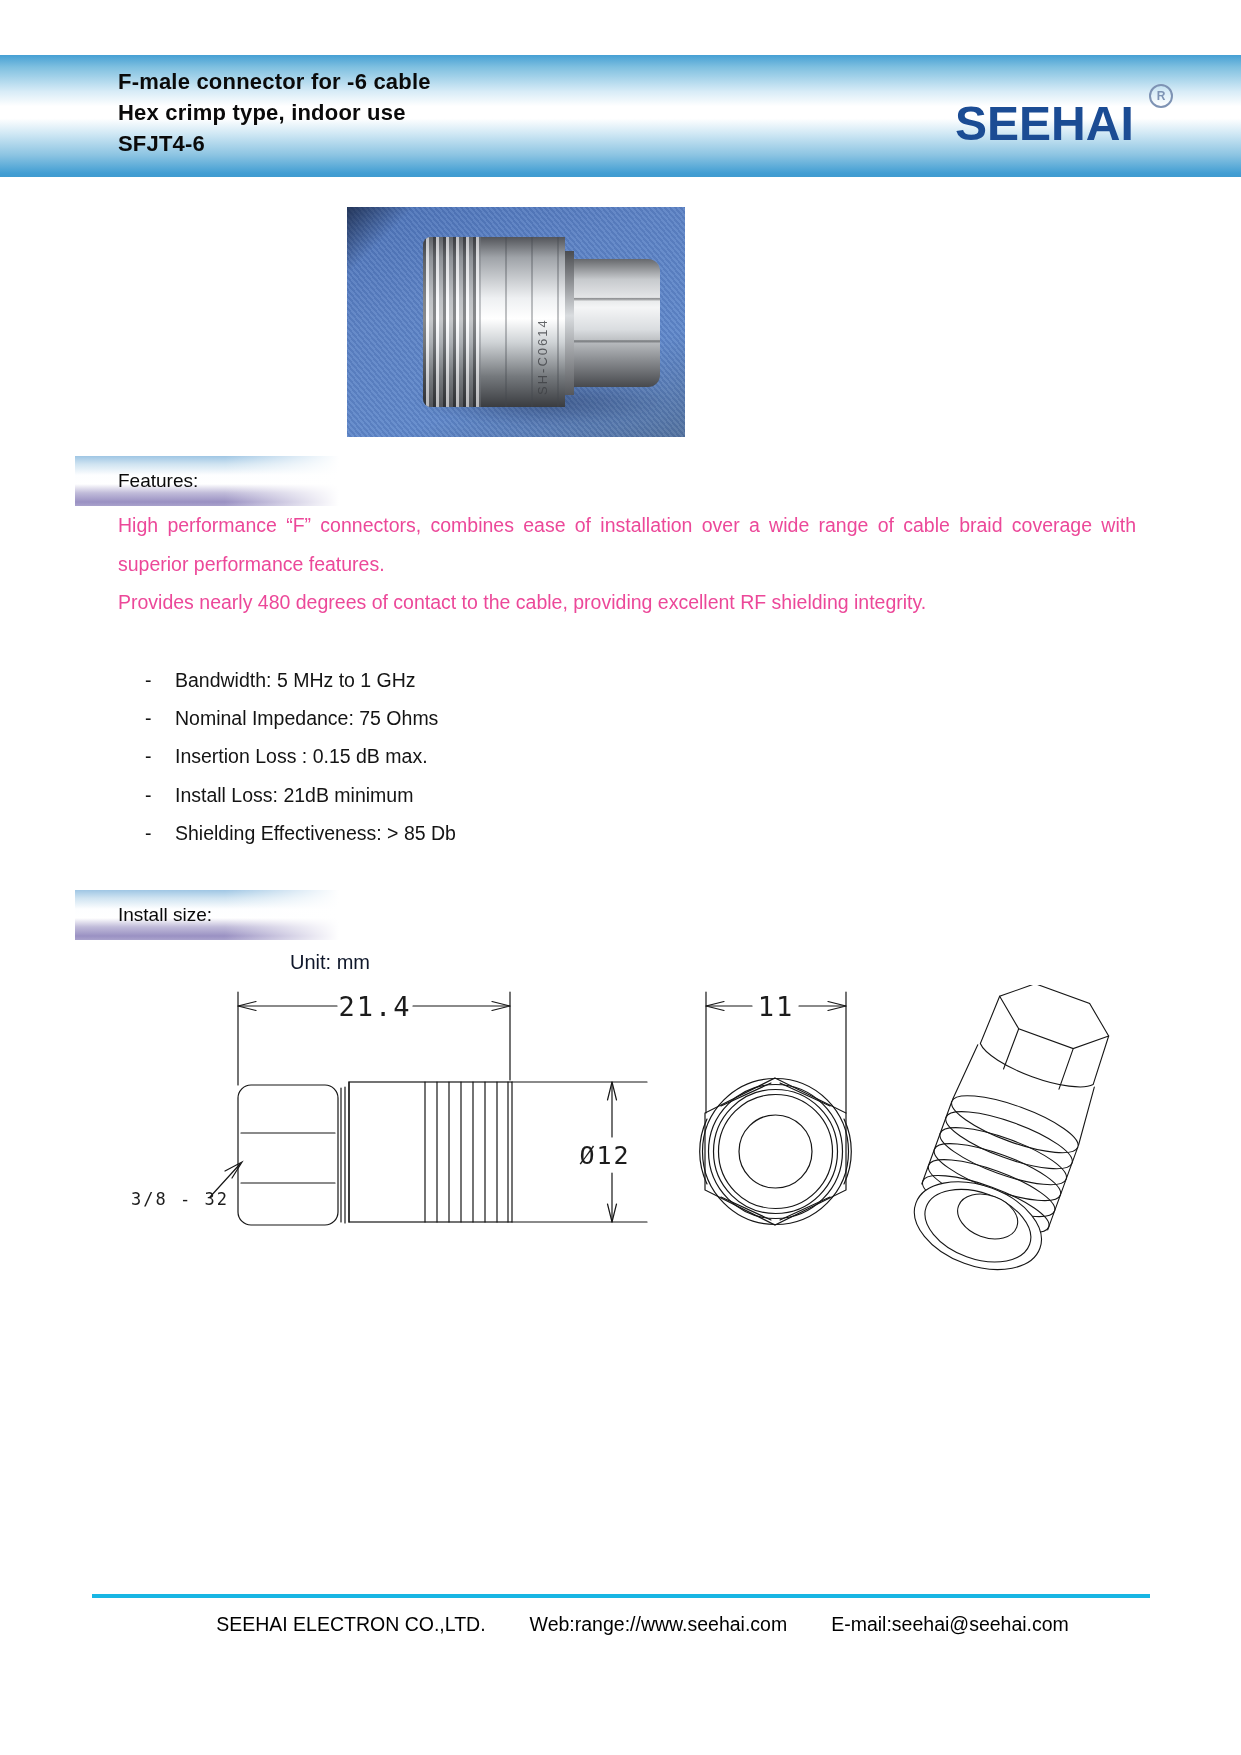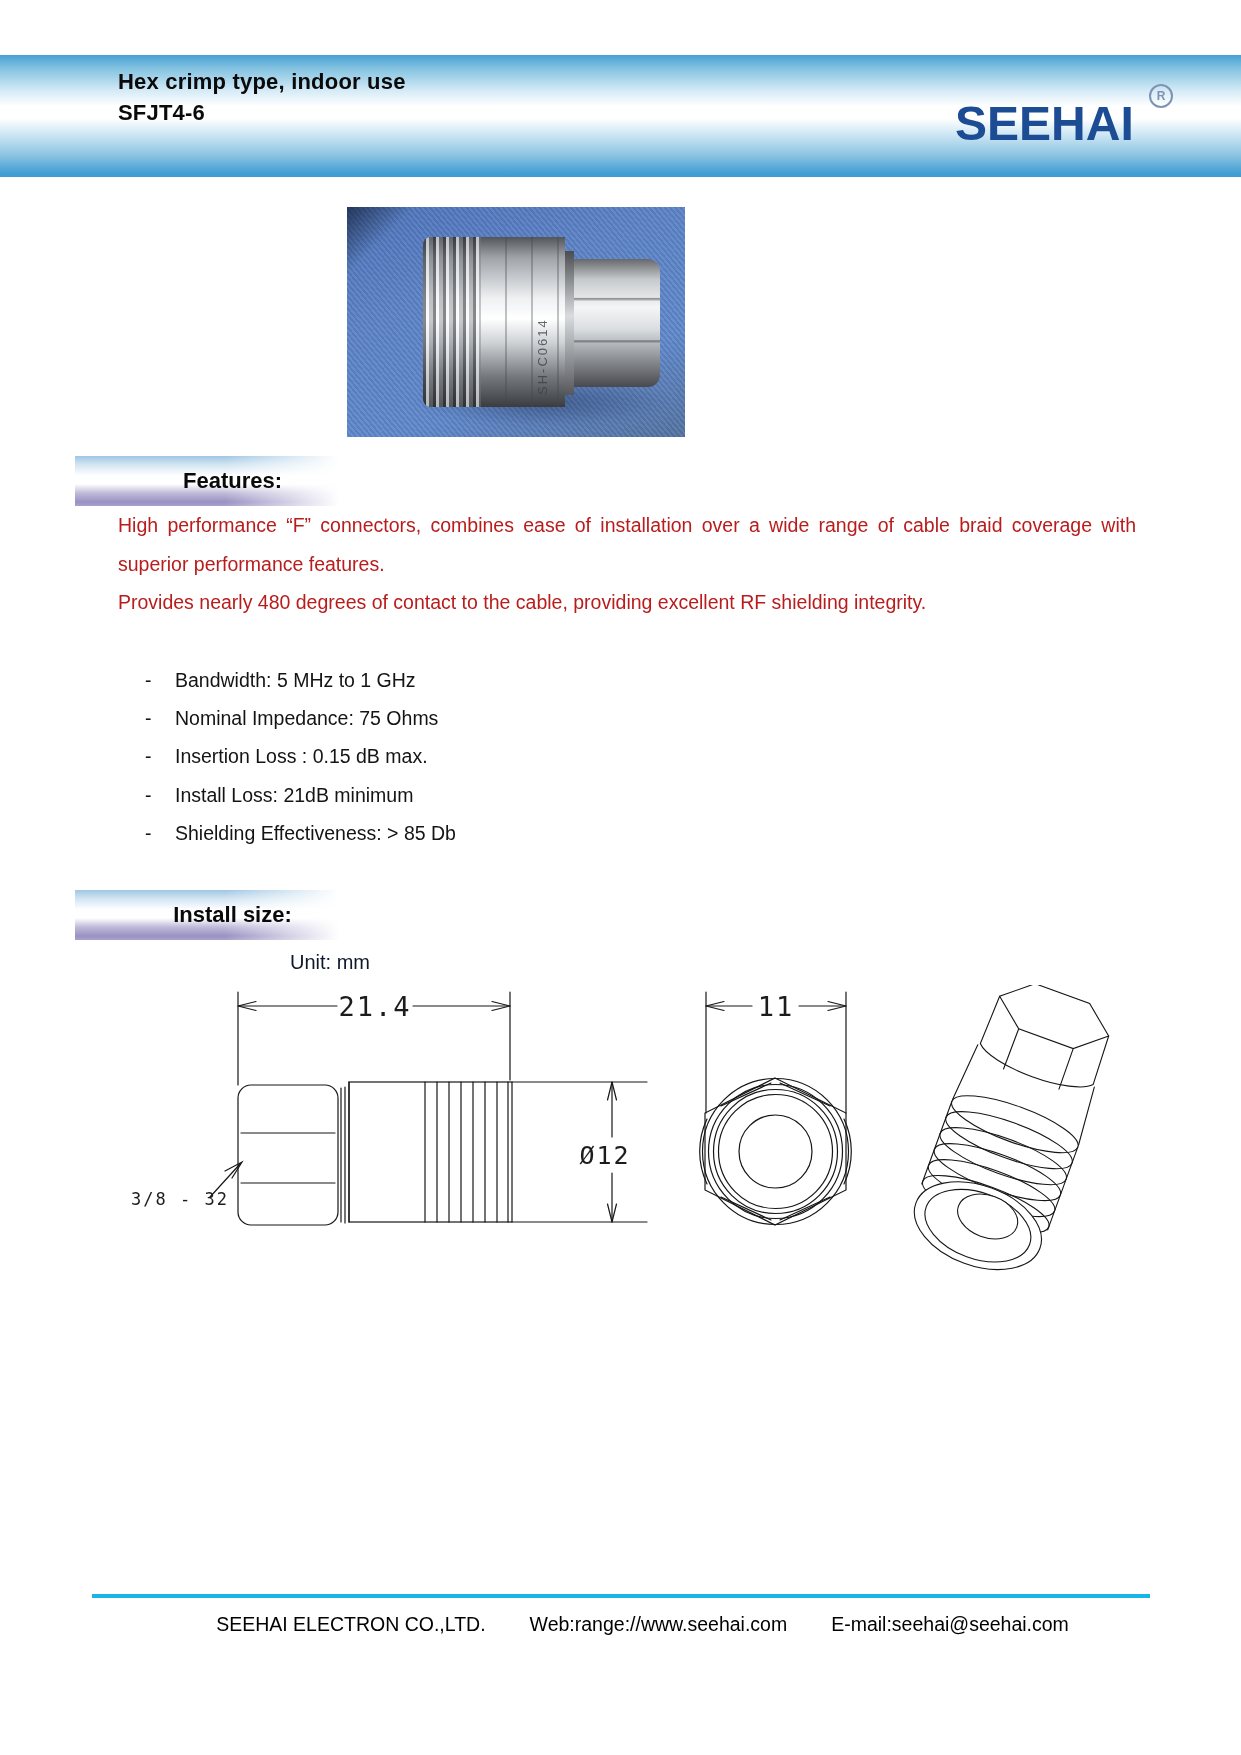--- a/index.html
+++ b/index.html
@@ -56,26 +56,26 @@
   .marking{position:absolute;left:188px;top:38px;height:150px;writing-mode:vertical-rl;
     transform:rotate(180deg);font-size:13px;color:#3f4145;opacity:.8;letter-spacing:2px;}
   
   .banner{
     position:absolute;left:75px;width:272px;height:50px;
     background:
       linear-gradient(to right,rgba(255,255,255,0) 55%,#ffffff 97%),
       linear-gradient(180deg,#9fc6e4 0%,#cfe3f1 16%,#fdfeff 38%,#ffffff 56%,
         #c0bbd9 74%,#9a91c3 92%,#a9a2cc 100%);
   }
-  .banner .btxt{padding-left:43px;line-height:50px;font-size:22px;font-weight:bold;color:#0a0a0a;text-align:center;}
+  .banner .btxt{padding-left:43px;line-height:50px;font-size:19px;font-weight:normal;color:#0a0a0a;}
   .banner-features{top:456px;}
   .banner-install{top:890px;}
   
   .paras{position:absolute;left:118px;top:506px;width:1018px;font-size:19.5px;
-    line-height:38.6px;color:#b91c1c;}
+    line-height:38.6px;color:#ec4899;}
   .paras p{margin:0;}
   .p-justify{text-align:justify;}
   .bullets{position:absolute;left:145px;top:661px;margin:0;padding:0;list-style:none;
     font-size:19.5px;color:#141414;}
   .bullets li{height:38.4px;display:flex;align-items:center;}
   .bullets .dash{width:30px;}
   
   .unit{position:absolute;left:290px;top:951px;font-size:20px;color:#0f172a;}
   .drawing{position:absolute;left:115px;top:985px;}
   .dimtxt{font-family:"DejaVu Sans Mono",monospace;fill:#1c1c1c;letter-spacing:2px;}
@@ -84,20 +84,21 @@
   .footer-text{position:absolute;left:0;top:1613px;width:1241px;display:flex;
     justify-content:center;gap:44px;font-size:19.5px;color:#000;transform:translateX(22px);}
 </style>
 </head>
 <body>
 
 <div class="page">
 
   <div class="band">
     <div class="title-block">
+      <div>F-male connector for -6 cable</div>
       <div>Hex crimp type, indoor use</div>
       <div>SFJT4-6</div>
     </div>
     <div class="logo">SEEHAI</div>
     <div class="rmark">R</div>
   </div>
 
   <div class="photo">
     <div class="conn-shadow"></div>
     <div class="crimp"></div>

